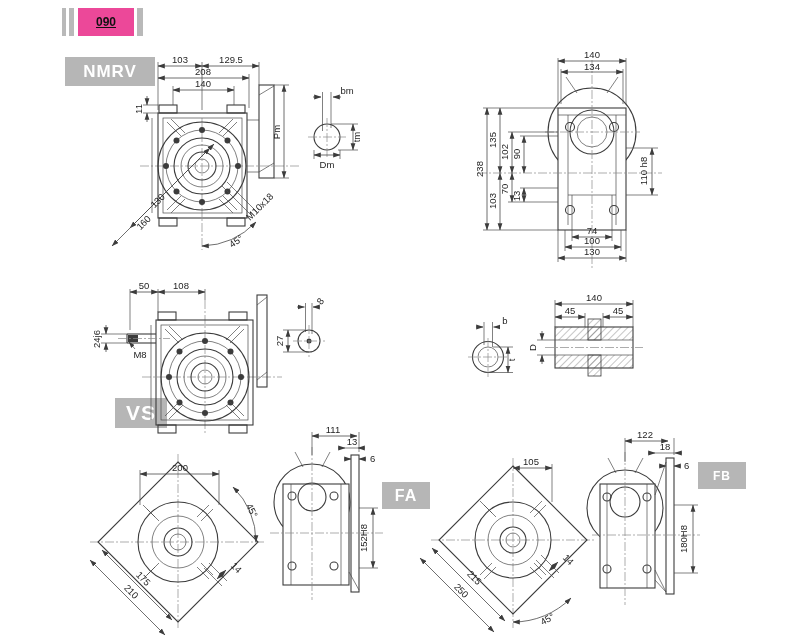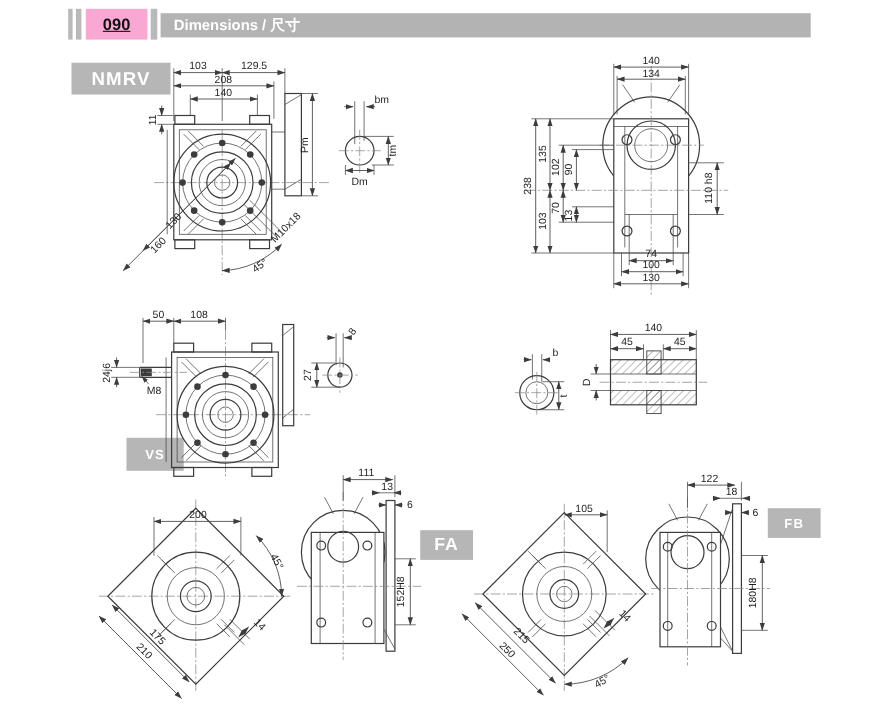--- a/index.html
+++ b/index.html
@@ -1,20 +1,20 @@
 <!DOCTYPE html>
 <html><head>
 <meta charset="utf-8">
 <style>
   html,body{margin:0;padding:0;background:#fff;}
   #canvas{position:relative;width:791px;height:642px;background:#fff;overflow:hidden;
           font-family:"Liberation Sans",sans-serif;}
   .abs{position:absolute;}
   .graybar{background:#b9b9b9;}
-  .pagebox{background:#f9a8d4;color:#111;font-weight:bold;font-size:15px;
+  .pagebox{background:#ec4899;color:#111;font-weight:bold;font-size:12px;
            display:flex;align-items:center;justify-content:center;text-decoration:underline;}
   .titlebar{background:#b3b3b3;color:#fff;font-weight:bold;font-size:13.5px;
             display:flex;align-items:center;padding-left:12px;box-sizing:border-box;}
   .badge{background:#b6b6b6;color:#fff;font-weight:bold;text-align:center;
          display:flex;align-items:center;justify-content:center;letter-spacing:1px;}
   svg{position:absolute;left:0;top:0;}
   .out{stroke:#3c3c3c;stroke-width:1.1;fill:none;}
   .outf{stroke:#3c3c3c;stroke-width:1.1;fill:#ffffff;}
   .thin{stroke:#4a4a4a;stroke-width:0.7;fill:none;}
   .dim{stroke:#4a4a4a;stroke-width:0.8;fill:none;}
@@ -26,28 +26,25 @@
 <body>
 
 <div id="canvas">
 
   <div class="abs graybar" style="left:62px;top:8px;width:4px;height:28px;"></div>
   <div class="abs graybar" style="left:69px;top:8px;width:5px;height:28px;"></div>
   <div class="abs pagebox" style="left:78px;top:8px;width:56px;height:28px;">
     <span>090</span>
   </div>
   <div class="abs graybar" style="left:137px;top:8px;width:6px;height:28px;"></div>
-  <div class="abs titlebar" style="left:146px;top:12px;width:591px;height:22px;">
-    <span>Dimensions / 尺寸</span>
-  </div>
 
   <div class="abs badge" style="left:65px;top:57px;width:90px;height:29px;font-size:17px;">
     <span>NMRV</span>
   </div>
-  <div class="abs badge" style="left:115px;top:398px;width:52px;height:30px;font-size:12px;">
+  <div class="abs badge" style="left:115px;top:398px;width:52px;height:30px;font-size:21px;">
     <span>VS</span>
   </div>
   <div class="abs badge" style="left:382px;top:462px;width:48px;height:27px;font-size:16px;margin-top:20px;">
     <span>FA</span>
   </div>
   <div class="abs badge" style="left:698px;top:462px;width:48px;height:27px;font-size:12px;">
     <span>FB</span>
   </div>
 
   <svg width="791" height="642" viewBox="0 0 791 642">

